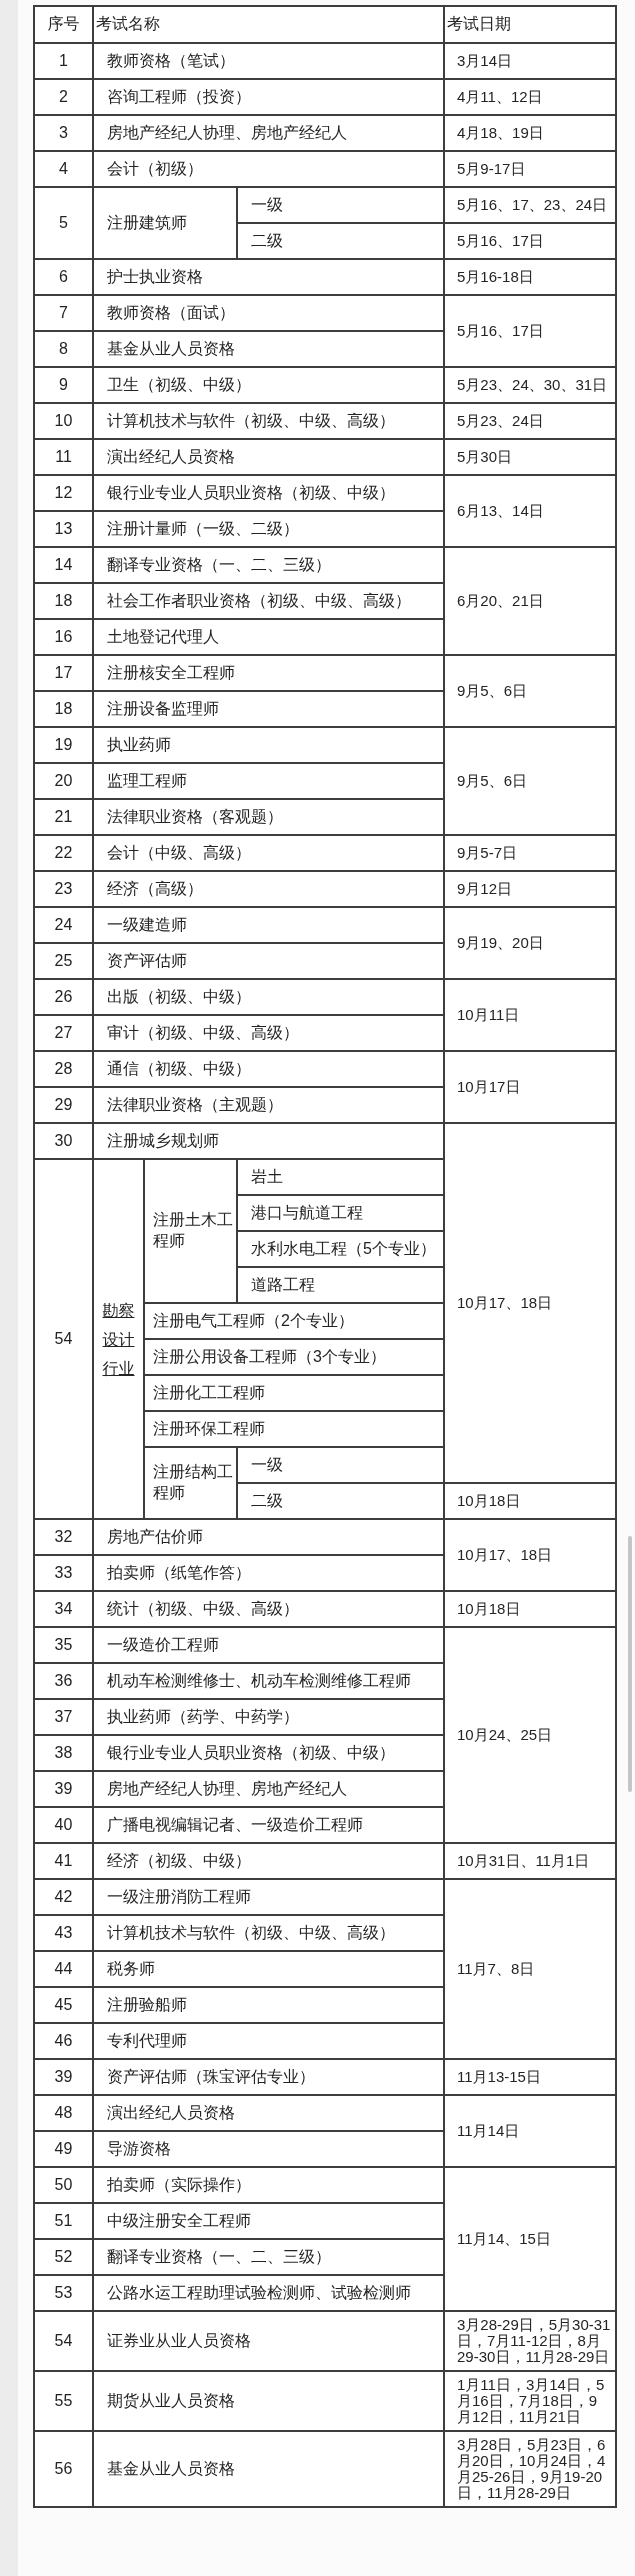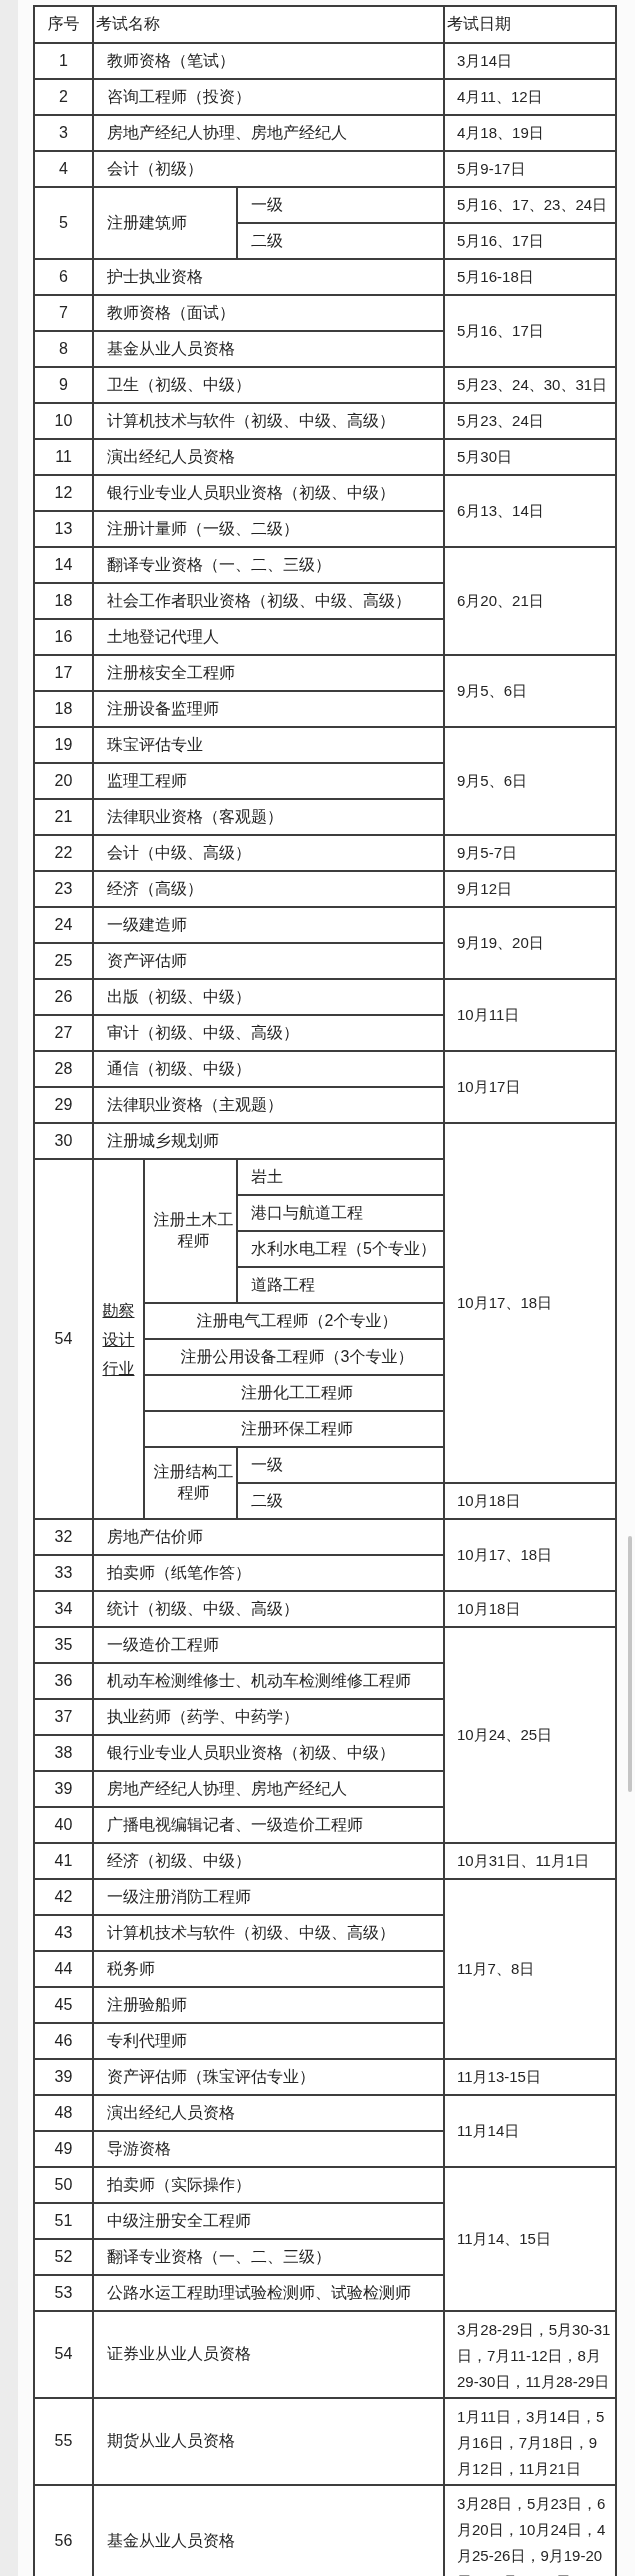--- a/index.html
+++ b/index.html
@@ -28,24 +28,24 @@
   #sched td {
     border: 2px solid #3d3d3d;
     font-size: 16px;
     line-height: 1.3;
     vertical-align: middle;
     padding: 2px 6px 2px 13px;
     overflow: hidden;
   }
   #sched td.no   { text-align: center; padding: 2px 2px; }
   #sched td.ctr  { text-align: left; padding: 2px 2px; }
-  #sched td.sub  { padding: 2px 2px 2px 8px; text-align: center; }
+  #sched td.sub  { padding: 2px 2px 2px 8px; }
   #sched td.grp  { text-align: center; padding: 2px 3px; line-height: 29px; text-decoration: underline; }
   #sched td.date { font-size: 15px; padding: 2px 3px 2px 12px; }
-  #sched td.dmulti { line-height: 26px; padding-top: 5px; }
+  #sched td.dmulti { line-height: 16px; padding-top: 5px; padding-bottom: 5px; }
   .scroll-thumb {
     position: absolute; right: 4px; top: 1536px;
     width: 4px; height: 256px;
     background: #c5c5c5; border-radius: 2px;
   }
 </style>
 </head>
 <body>
 
 <div class="page-edge"></div>
@@ -154,21 +154,21 @@
     <td class="no">17</td>
     <td colspan="3">注册核安全工程师</td>
     <td class="date" rowspan="2">9月5、6日</td>
   </tr>
   <tr>
     <td class="no">18</td>
     <td colspan="3">注册设备监理师</td>
   </tr>
   <tr>
     <td class="no">19</td>
-    <td colspan="3">珠宝评估专业</td>
+    <td colspan="3">执业药师</td>
     <td class="date" rowspan="3">9月5、6日</td>
   </tr>
   <tr>
     <td class="no">20</td>
     <td colspan="3">监理工程师</td>
   </tr>
   <tr>
     <td class="no">21</td>
     <td colspan="3">法律职业资格（客观题）</td>
   </tr>

